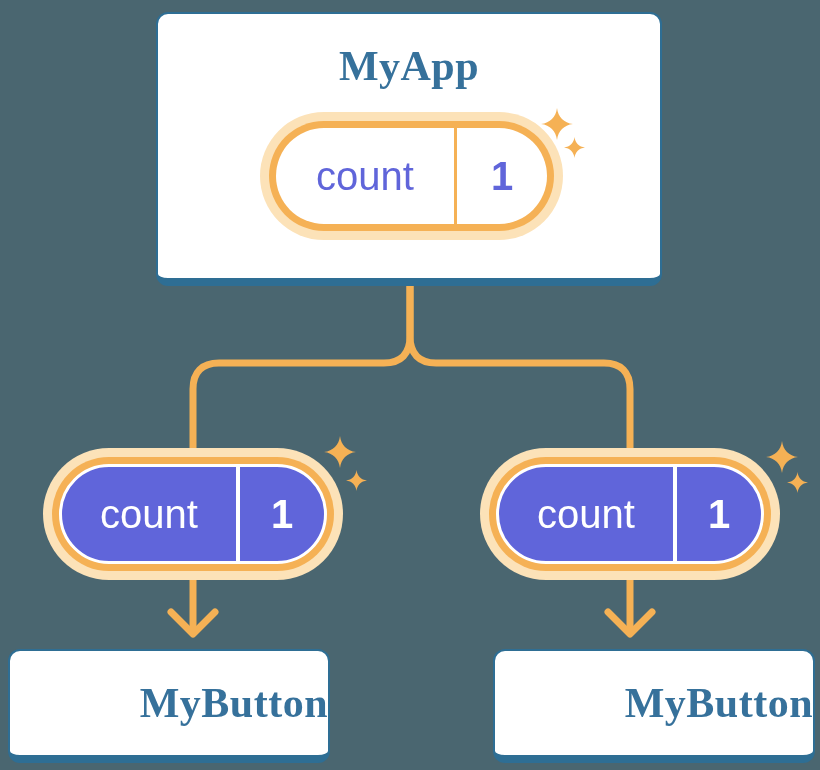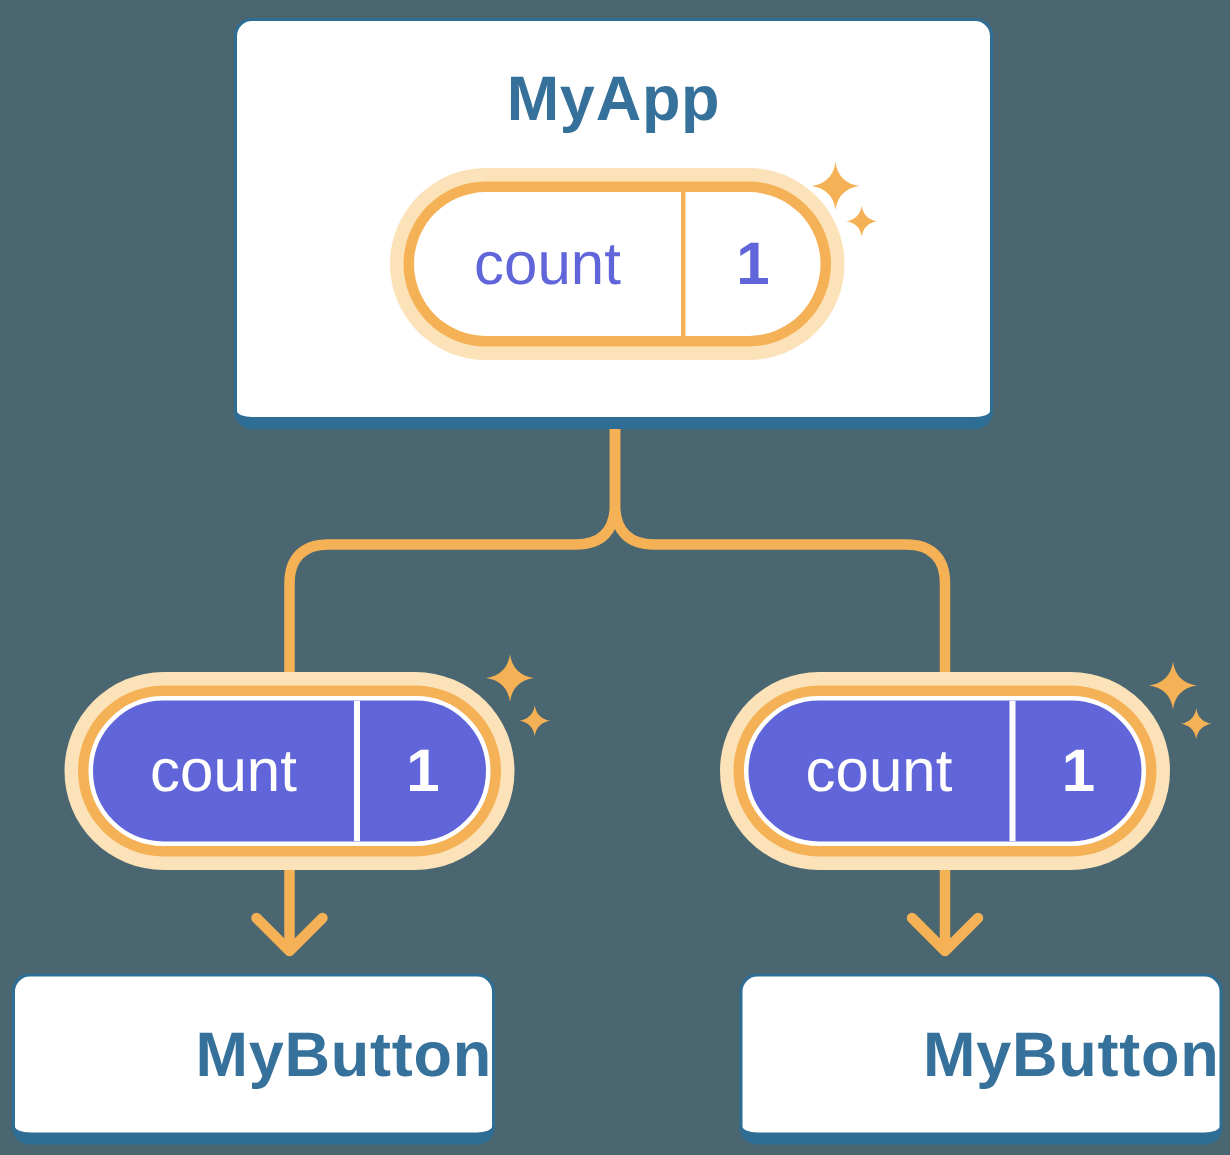--- a/index.html
+++ b/index.html
@@ -16,20 +16,21 @@
 
   
   .card{
     position:absolute;
     background:#FFFFFF;
     border:2px solid #2E6E94;
     border-bottom-width:8px;
     border-radius:12px;
     box-sizing:border-box;
     z-index:2;
+    font-family:Liberation Serif, serif;
   }
   .card-root{left:156px;top:12px;width:506px;height:274px;}
   .card-title{
     text-align:center;
     font-size:42px;
     font-weight:700;
     letter-spacing:0.5px;
     color:#36719B;
   }
   .card-root .card-title{margin-top:28px;}

